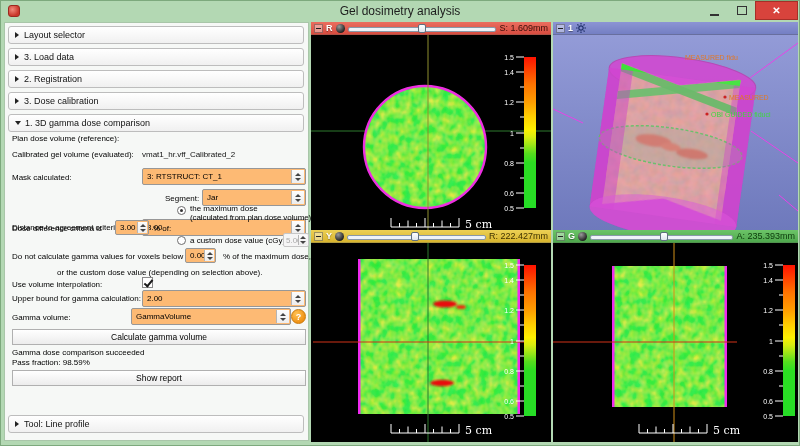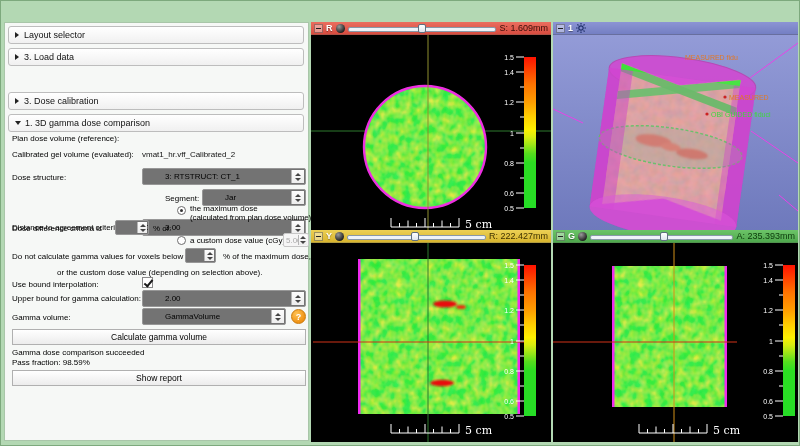--- a/index.html
+++ b/index.html
@@ -20,22 +20,22 @@
     color:#fff;font-size:10px;font-weight:bold;}
   
   .panel{left:3px;top:21px;width:305px;height:419px;background:#f6f8f6;border:1px solid #a9c6a9;box-sizing:border-box;font-size:8px;color:#000;}
   .secbtn{left:3px;width:296px;height:18px;background:linear-gradient(#ffffff,#f0f0f0);
     border:1px solid #bdbdbd;border-radius:3px;box-sizing:border-box;display:flex;align-items:center;
     padding-left:6px;font-size:9px;color:#111;}
   .arrow-r{width:0;height:0;border-left:4px solid #222;border-top:3px solid transparent;border-bottom:3px solid transparent;margin-right:5px;}
   .arrow-d{width:0;height:0;border-top:4px solid #222;border-left:3px solid transparent;border-right:3px solid transparent;margin-right:4px;}
   .flabel{color:#000;white-space:nowrap;}
   .fvalue{color:#111;white-space:nowrap;}
-  .combo,.spin{background:#737373;border:1px solid #979797;border-radius:2px;box-sizing:border-box;
-    display:flex;align-items:center;padding-left:22px;font-size:8px;color:#000;white-space:nowrap;overflow:hidden;}
+  .combo,.spin{background:#fdba74;border:1px solid #979797;border-radius:2px;box-sizing:border-box;
+    display:flex;align-items:center;padding-left:4px;font-size:8px;color:#000;white-space:nowrap;overflow:hidden;}
   .spinner{position:absolute;right:1px;top:1px;bottom:1px;width:12px;border-left:1px solid #b5b5b5;
     background:linear-gradient(#fcfcfc,#ededed);display:flex;flex-direction:column;align-items:center;justify-content:center;gap:2px;}
   .spinner i.up{width:0;height:0;border-bottom:3px solid #444;border-left:3px solid transparent;border-right:3px solid transparent;}
   .spinner i.dn{width:0;height:0;border-top:3px solid #444;border-left:3px solid transparent;border-right:3px solid transparent;}
   .spin.disabled{color:#aaa;background:#f5f5f5;border-color:#c6c6c6;}
   .radio{width:9px;height:9px;border-radius:50%;background:#fff;border:1px solid #6d6d6d;box-sizing:border-box;}
   .radio.sel::after{content:"";position:absolute;left:2px;top:2px;width:3px;height:3px;border-radius:50%;background:#333;}
   .checkbox{width:11px;height:11px;background:#fff;border:1px solid #888;box-sizing:border-box;}
   .checkbox::after{content:"";position:absolute;left:3px;top:0px;width:3px;height:7px;border:solid #1a1a1a;border-width:0 2px 2px 0;transform:rotate(40deg);}
   .pushbtn{background:linear-gradient(#ffffff,#ececec);border:1px solid #b0b0b0;border-radius:0;box-sizing:border-box;
@@ -98,46 +98,61 @@
       <feComposite in="c" in2="SourceGraphic" operator="in"></feComposite>
     </filter>
     <filter id="softBlur">
         <feGaussianBlur stdDeviation="0.9"></feGaussianBlur>
       </filter>
   </defs>
 </svg>
 
 <div class="window">
 
+  <div class="abs titlebar">
+    <div class="abs app-icon"></div>
+    <div class="abs title-text">Gel dosimetry analysis</div>
+    <div class="abs winbtn btn-min">
+        <i></i>
+      </div>
+    <div class="abs winbtn btn-max">
+        <i></i>
+      </div>
+    <div class="abs winbtn btn-close">✕</div>
+  </div>
 
   <div class="abs panel">
 
     <div class="abs secbtn" style="top:3px">
       <i class="arrow-r"></i>
       <span>Layout selector</span>
     </div>
     <div class="abs secbtn" style="top:25px">
       <i class="arrow-r"></i>
       <span>3. Load data</span>
     </div>
+    <div class="abs secbtn" style="top:47px">
+      <i class="arrow-r"></i>
+      <span>2. Registration</span>
+    </div>
     <div class="abs secbtn" style="top:69px">
       <i class="arrow-r"></i>
       <span>3. Dose calibration</span>
     </div>
     <div class="abs secbtn" style="top:91px">
       <i class="arrow-d"></i>
       <span>1. 3D gamma dose comparison</span>
     </div>
 
     <span class="abs flabel" style="left:7px;top:111px">Plan dose volume (reference):</span>
 
     <span class="abs flabel" style="left:7px;top:127px">Calibrated gel volume (evaluated):</span>
     <span class="abs fvalue" style="left:137px;top:127px">vmat1_hr.vff_Calibrated_2</span>
 
-    <span class="abs flabel" style="left:7px;top:150px">Dose structure:</span>
+    <span class="abs flabel" style="left:7px;top:150px">Mask calculated:</span>
     <div class="abs combo" style="left:137px;top:145px;width:164px;height:17px">
       <span>3: RTSTRUCT: CT_1</span>
       <span class="spinner">
           <i class="up"></i>
           <i class="dn"></i>
         </span>
     </div>
 
     <span class="abs flabel" style="left:160px;top:171px">Segment:</span>
     <div class="abs combo" style="left:197px;top:166px;width:104px;height:17px">
@@ -185,49 +200,53 @@
     <div class="abs spin" style="left:180px;top:225px;width:31px;height:15px">
       <span>0.00</span>
       <span class="spinner" style="width:9px">
           <i class="up"></i>
           <i class="dn"></i>
         </span>
     </div>
     <span class="abs flabel" style="left:218px;top:229px">% of the maximum dose,</span>
     <span class="abs flabel" style="left:52px;top:245px">or the custom dose value (depending on selection above).</span>
 
-    <span class="abs flabel" style="left:7px;top:257px">Use bound interpolation:</span>
+    <span class="abs flabel" style="left:7px;top:257px">Use volume interpolation:</span>
     <span class="abs checkbox" style="left:137px;top:254px"></span>
 
     <span class="abs flabel" style="left:7px;top:271px">Upper bound for gamma calculation:</span>
     <div class="abs spin" style="left:137px;top:267px;width:164px;height:17px">
       <span>2.00</span>
       <span class="spinner">
           <i class="up"></i>
           <i class="dn"></i>
         </span>
     </div>
 
     <span class="abs flabel" style="left:7px;top:290px">Gamma volume:</span>
-    <div class="abs combo" style="left:137px;top:285px;width:144px;height:17px">
+    <div class="abs combo" style="left:126px;top:285px;width:160px;height:17px">
       <span>GammaVolume</span>
       <span class="spinner">
           <i class="up"></i>
           <i class="dn"></i>
         </span>
     </div>
     <div class="abs helpbtn" style="left:286px;top:286px">?</div>
 
     <div class="abs pushbtn" style="left:7px;top:306px;width:294px;height:16px">Calculate gamma volume</div>
 
     <span class="abs flabel" style="left:7px;top:325px">Gamma dose comparison succeeded</span>
     <span class="abs flabel" style="left:7px;top:335px">Pass fraction: 98.59%</span>
 
     <div class="abs pushbtn" style="left:7px;top:347px;width:294px;height:16px">Show report</div>
 
+    <div class="abs secbtn" style="top:392px">
+      <i class="arrow-r"></i>
+      <span>Tool: Line profile</span>
+    </div>
   </div>
 
   <div class="abs vph" style="left:310px;top:21px;width:240px;background:linear-gradient(#ea6e5f,#d84c40)">
     <span class="pin"></span>
     <span class="vletter">R</span>
     <span class="eye"></span>
     <span class="slider">
         <span class="groove"></span>
         <span class="handle" style="left:47%"></span>
       </span>

